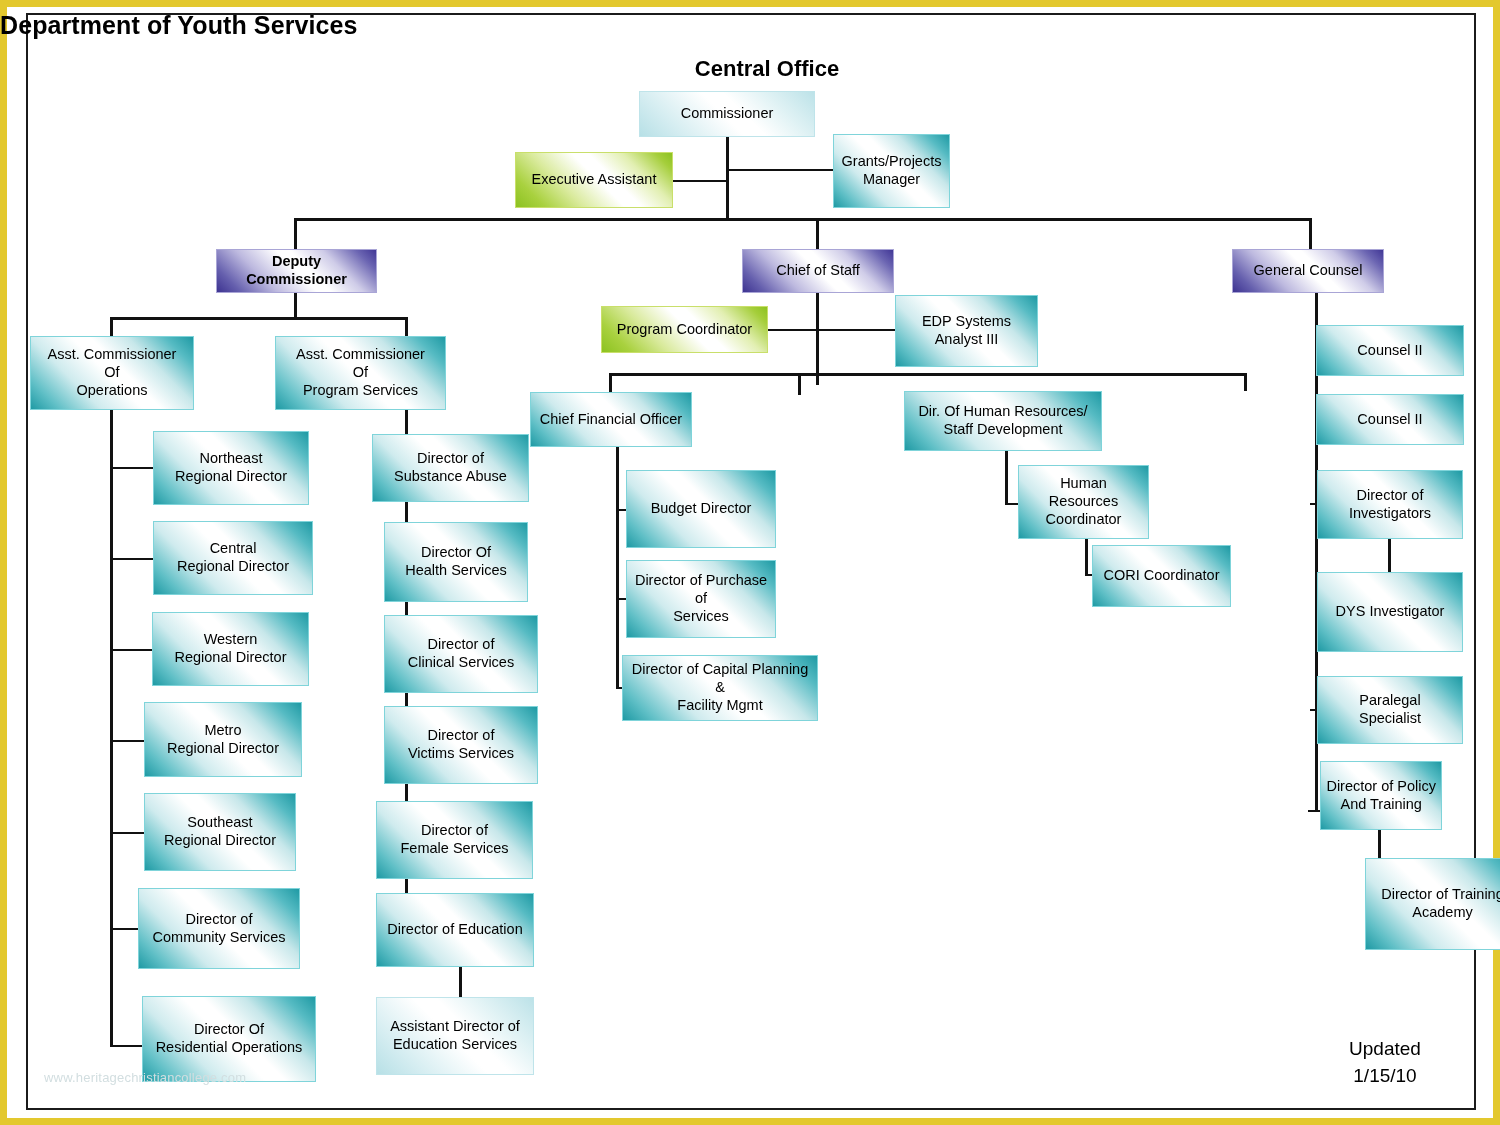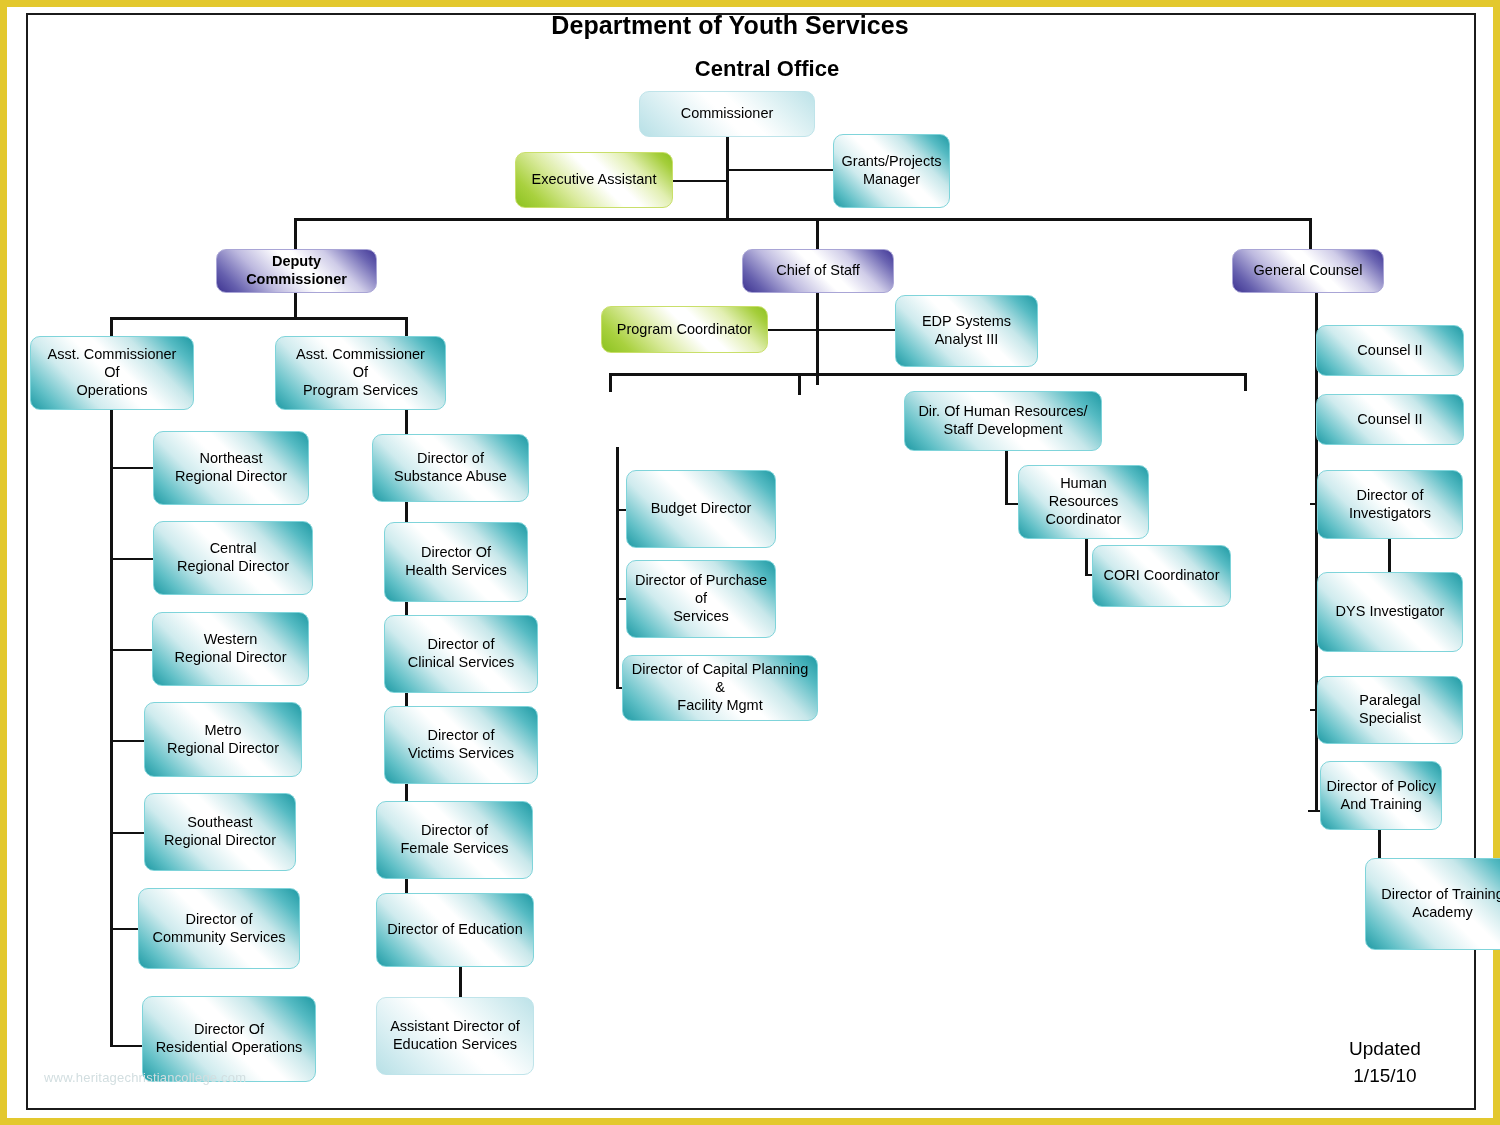--- a/index.html
+++ b/index.html
@@ -39,21 +39,20 @@
     position: absolute;
     left: 0; top: 0;
     width: 1500px; height: 1125px;
   }
 
   
   .title-main {
     position: absolute;
     left: 0; top: 11px;
     width: 1460px;
-    text-align: center;
     font-size: 25px;
     font-weight: bold;
     color: #000;
     letter-spacing: 0.1px;
   }
   .title-sub {
     position: absolute;
     left: 0; top: 56px;
     width: 1500px;
     text-align: center;
@@ -78,21 +77,20 @@
     box-sizing: border-box;
     display: flex;
     align-items: center;
     justify-content: center;
     text-align: center;
     color: #000;
     font-size: 14.5px;
     line-height: 1.22;
     padding: 2px 5px;
     white-space: pre-line;
-    border-radius: 10px;
   }
   
   .box.teal {
     border: 1px solid #7FD4DA;
     background: linear-gradient(45deg,
        #1F9AA4 0%,
        #5FBFC6 12%,
        #CFEBEE 30%,
        #FFFFFF 48%,
        #FFFFFF 56%,
@@ -337,20 +335,23 @@
 Education Services</span>
     </div>
 
     <div class="box green" style="left:601px; top:306px; width:167px; height:47px;">
       <span>Program Coordinator</span>
     </div>
     <div class="box teal" style="left:895px; top:295px; width:143px; height:72px;">
       <span>EDP Systems
 Analyst III</span>
     </div>
+    <div class="box teal" style="left:530px; top:392px; width:162px; height:55px;">
+      <span>Chief Financial Officer</span>
+    </div>
     <div class="box teal" style="left:904px; top:391px; width:198px; height:60px;">
       <span>Dir. Of Human Resources/
 Staff Development</span>
     </div>
 
     <div class="box teal" style="left:626px; top:470px; width:150px; height:78px;">
       <span>Budget Director</span>
     </div>
     <div class="box teal" style="left:626px; top:560px; width:150px; height:78px;">
       <span>Director of Purchase of

